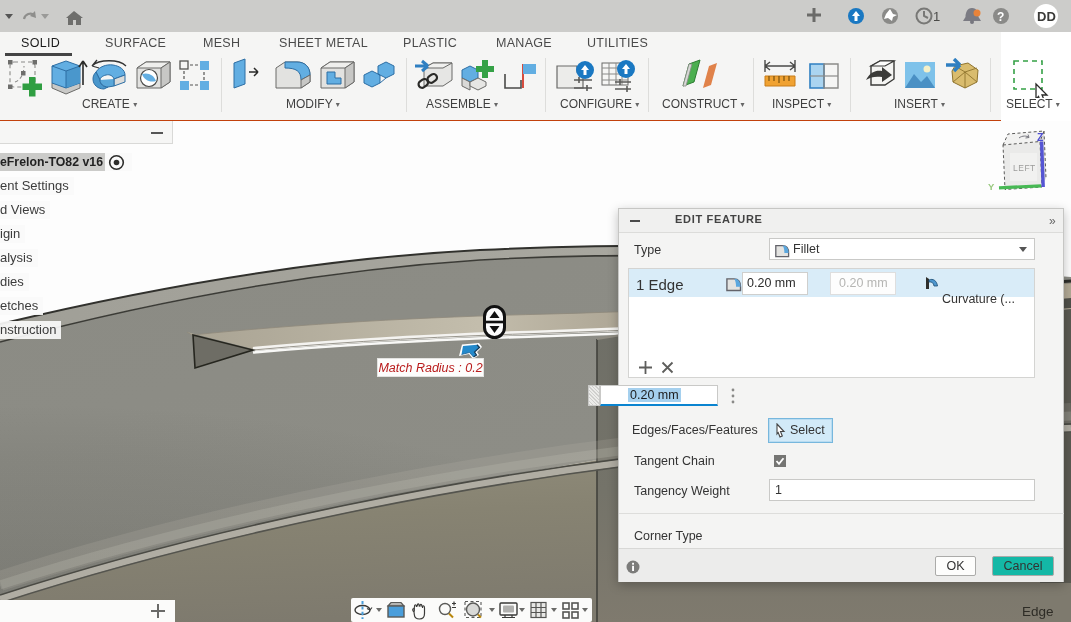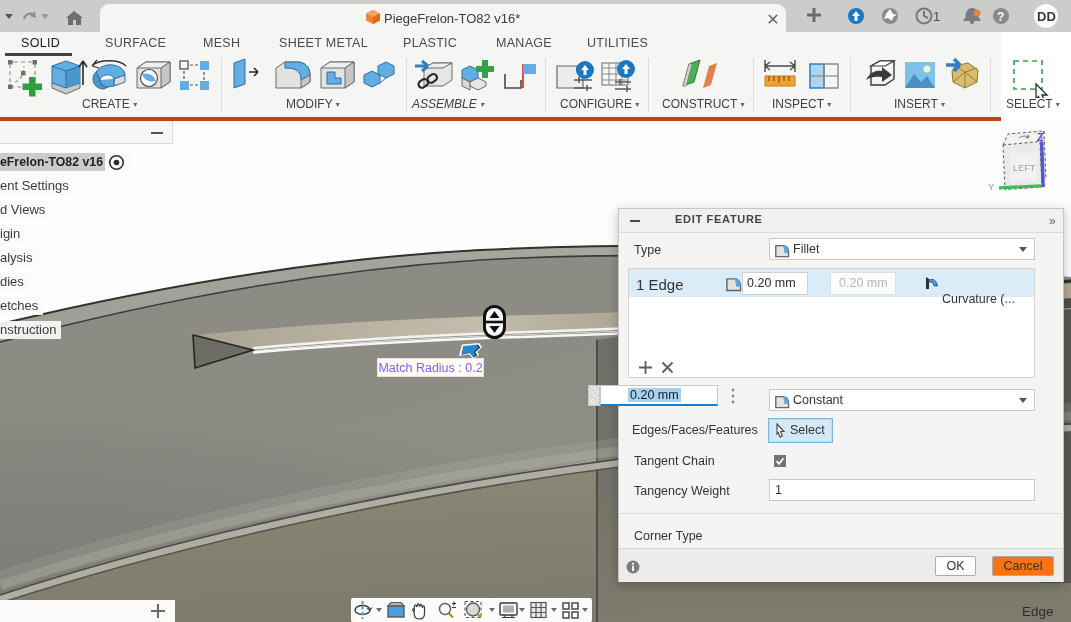--- a/index.html
+++ b/index.html
@@ -8,21 +8,21 @@
   #app { position:absolute; left:0; top:0; width:1071px; height:622px; overflow:hidden; }
   .abs { position:absolute; }
 
   
   #titlebar { position:absolute; left:0; top:0; width:1071px; height:32px; background:#ccccca; }
   #doctab { position:absolute; left:100px; top:4px; width:686px; height:28px; background:#f5f5f4; border-radius:9px 9px 0 0; }
   #doctab .ttl { position:absolute; left:284px; top:7px; font-size:13px; color:#3b3b3b; }
   #tabclose { position:absolute; left:762px; top:5px; width:22px; height:22px; color:#666; font-size:16px; text-align:center; line-height:22px; }
 
   
-  #ribbon { position:absolute; left:0; top:32px; width:1001px; height:89px; background:#f5f5f4; border-bottom:4px solid #c2410c; }
+  #ribbon { position:absolute; left:0; top:32px; width:1001px; height:89px; background:#f5f5f4; border-bottom:1px solid #c2410c; }
   .rtab { position:absolute; top:4px; font-size:12.5px; color:#4a4a4a; letter-spacing:0.3px; }
   .grplabel { position:absolute; top:65px; font-size:12px; color:#3f3f3f; white-space:nowrap; }
   .grplabel .dd { font-size:8px; color:#666; vertical-align:1px; }
   .vsep { position:absolute; top:26px; width:1px; height:54px; background:#dddddb; }
 
   
   #viewport { position:absolute; left:0; top:121px; width:1071px; height:501px; }
 
   
   #brtop { position:absolute; left:0; top:121px; width:173px; height:23px; background:#f6f6f5; border-bottom:1px solid #d9d9d7; border-right:1px solid #d9d9d7; }
@@ -114,29 +114,20 @@
   </svg>
 
   <div id="titlebar">
     <svg class="abs" style="left:0;top:0;" width="100" height="32" viewBox="0 0 100 32">
       <path d="M5,14 L13,14 L9,19 Z" fill="#555"></path>
       <path d="M24,19 C25,14 31,12 34,15" fill="none" stroke="#8e8e8c" stroke-width="2.2"></path>
       <path d="M35,11 L36,18 L30,16 Z" fill="#8e8e8c"></path>
       <path d="M41,14 L49,14 L45,19 Z" fill="#9a9a98"></path>
       <path d="M74,11 L66,18 L68,18 L68,25 L73,25 L73,20 L76,20 L76,25 L81,25 L81,18 L83,18 Z" fill="#6e6e6c"></path>
     </svg>
-    <div id="doctab">
-      <svg class="abs" style="left:265px;top:5px;" width="16" height="16" viewBox="0 0 16 16">
-        <path d="M8,1 L15,4.5 L15,11.5 L8,15 L1,11.5 L1,4.5 Z" fill="#f08135"></path>
-        <path d="M8,1 L15,4.5 L8,8 L1,4.5 Z" fill="#f9a45b"></path>
-        <path d="M8,8 L15,4.5 L15,11.5 L8,15 Z" fill="#e06a20"></path>
-      </svg>
-      <div class="ttl">PiegeFrelon-TO82 v16*</div>
-      <div id="tabclose" style="left:662px;">✕</div>
-    </div>
     <svg class="abs" style="left:800px;top:0;" width="271" height="32" viewBox="0 0 271 32">
       <path d="M7,15 L21,15 M14,8 L14,22" stroke="#6b6b69" stroke-width="3"></path>
       <circle cx="56" cy="16" r="8" fill="#1a78c2"></circle>
       <path d="M56,11 L60,16 L57.5,16 L57.5,21 L54.5,21 L54.5,16 L52,16 Z" fill="#fff"></path>
       <circle cx="90" cy="16" r="8" fill="#8a8a88"></circle>
       <path d="M90,9 L93,14 L97,15 L93,17 L92,21 L88,18 L84,19 L86,14 Z" fill="#fff"></path>
       <circle cx="124" cy="16" r="7.5" fill="none" stroke="#787876" stroke-width="2"></circle>
       <path d="M124,11 L124,16 L128,18" stroke="#787876" stroke-width="2" fill="none"></path>
       <text x="133" y="21" font-size="13" fill="#4a4a48">1</text>
       <path d="M172,8 C167,8 165.5,13 165.5,17 L163,21 L181,21 L178.5,17 C178.5,13 177,8 172,8 Z" fill="#7b7b83"></path>
@@ -153,21 +144,21 @@
     <div class="rtab" style="left:21px;color:#1a1a1a;">SOLID</div>
     <div class="rtab" style="left:105px;">SURFACE</div>
     <div class="rtab" style="left:203px;">MESH</div>
     <div class="rtab" style="left:279px;">SHEET METAL</div>
     <div class="rtab" style="left:403px;">PLASTIC</div>
     <div class="rtab" style="left:496px;">MANAGE</div>
     <div class="rtab" style="left:587px;">UTILITIES</div>
     <div class="abs" style="left:5px;top:21px;width:67px;height:3px;background:#444;"></div>
     <div class="grplabel" style="left:82px;">CREATE <span class="dd">▾</span></div>
     <div class="grplabel" style="left:286px;">MODIFY <span class="dd">▾</span></div>
-    <div class="grplabel" style="left:412px;font-style:italic;">ASSEMBLE <span class="dd">▾</span></div>
+    <div class="grplabel" style="left:426px;">ASSEMBLE <span class="dd">▾</span></div>
     <div class="grplabel" style="left:560px;">CONFIGURE <span class="dd">▾</span></div>
     <div class="grplabel" style="left:662px;">CONSTRUCT <span class="dd">▾</span></div>
     <div class="grplabel" style="left:772px;">INSPECT <span class="dd">▾</span></div>
     <div class="grplabel" style="left:894px;">INSERT <span class="dd">▾</span></div>
     <div class="grplabel" style="left:1006px;">SELECT <span class="dd">▾</span></div>
     <div class="vsep" style="left:221px;"></div>
     <div class="vsep" style="left:406px;"></div>
     <div class="vsep" style="left:545px;"></div>
     <div class="vsep" style="left:648px;"></div>
     <div class="vsep" style="left:753px;"></div>
@@ -330,28 +321,20 @@
           <path d="M6,6 C10,4 14,7 14.5,12 L11,12 C10.5,9 9,7.5 6,8 Z" fill="#4e97cf" stroke="#1e4e74" stroke-width="0.8"></path>
         </svg>
       <div class="abs" style="left:313px;top:23px;font-size:12.5px;color:#333;">Curvature (...</div>
       <div class="abs" style="left:10px;top:92px;width:13px;height:13px;"><svg width="13" height="13">
             <path d="M6.5,0 L6.5,13 M0,6.5 L13,6.5" stroke="#5e5e5c" stroke-width="1.8"></path>
           </svg></div>
       <div class="abs" style="left:32px;top:92px;width:13px;height:13px;"><svg width="13" height="13">
             <path d="M1.5,1.5 L11.5,11.5 M11.5,1.5 L1.5,11.5" stroke="#5e5e5c" stroke-width="1.8"></path>
           </svg></div>
     </div>
-    <div class="dd-box" style="top:180px;">
-      <svg class="abs" style="left:4px;top:3px;" width="16" height="16" viewBox="0 0 16 16">
-          <path d="M1.8,14.6 L1.8,3.6 L8.6,3.6 C12.8,3.6 14.6,6.8 14.6,11 L14.6,14.6 Z" fill="#e3e3e1" stroke="#63636a" stroke-width="1.3"></path>
-          <path d="M8.6,3.6 C12.8,3.6 14.6,6.8 14.6,11 L10.4,11 C10.4,7.9 9.9,5.4 8.6,3.6 Z" fill="#5ba7de"></path>
-        </svg>
-      <div class="txt">Constant</div>
-        <div class="arr"></div>
-    </div>
     <div class="drow-label" style="top:214px;left:13px;">Edges/Faces/Features</div>
     <div class="abs" style="left:149px;top:209px;width:65px;height:25px;background:#d2eaf8;border:1px solid #77b7dd;box-shadow:inset 0 0 0 1px #b9dcf1;">
       <svg class="abs" style="left:4px;top:4px;" width="15" height="16" viewBox="0 0 15 16">
           <path d="M4,1 L11,8.5 L7.5,8.5 L9.3,13 L7,14 L5.2,9.5 L4,11 Z" fill="#fff" stroke="#444" stroke-width="1.1"></path>
         </svg>
       <div class="abs" style="left:21px;top:4px;font-size:12.5px;color:#333;">Select</div>
     </div>
     <div class="drow-label" style="top:245px;">Tangent Chain</div>
     <div class="abs" style="left:155px;top:246px;width:12px;height:12px;background:#757573;">
       <svg width="12" height="12">
@@ -362,21 +345,21 @@
     <div class="abs" style="left:150px;top:270px;width:266px;height:22px;background:#fff;border:1px solid #c9c9c7;font-size:12.5px;color:#333;line-height:20px;padding-left:5px;">1</div>
     <div class="abs" style="left:0px;top:304px;width:445px;height:1px;background:#dddddb;"></div>
     <div class="drow-label" style="top:320px;">Corner Type</div>
     <div class="abs" style="left:0;top:339px;width:444px;height:34px;background:#ececeb;border-top:1px solid #d8d8d6;">
       <svg class="abs" style="left:7px;top:11px;" width="14" height="14">
           <circle cx="7" cy="7" r="6.5" fill="#7c7c7a"></circle>
           <rect x="6.1" y="5.8" width="1.9" height="5.2" fill="#fff"></rect>
           <rect x="6.1" y="2.8" width="1.9" height="1.9" fill="#fff"></rect>
         </svg>
       <div class="abs" style="left:316px;top:7px;width:41px;height:20px;background:#fdfdfc;border:1px solid #ababa9;border-radius:2px;text-align:center;line-height:18px;font-size:12.5px;color:#333;">OK</div>
-      <div class="abs" style="left:373px;top:7px;width:62px;height:20px;background:#f97316;border:1px solid #ababa9;border-radius:2px;text-align:center;line-height:18px;font-size:12.5px;color:#333;">Cancel</div>
+      <div class="abs" style="left:373px;top:7px;width:62px;height:20px;background:#14b8a6;border:1px solid #ababa9;border-radius:2px;text-align:center;line-height:18px;font-size:12.5px;color:#333;">Cancel</div>
     </div>
   </div>
 
   <div class="abs" style="left:588px;top:385px;width:130px;height:21px;">
     <div class="abs" style="left:0;top:0;width:12px;height:21px;background:#ececea;border:1px solid #c9c9c7;background-image:repeating-linear-gradient(45deg,#cfcfcd 0 1px,transparent 1px 2.5px);"></div>
     <div class="abs" style="left:12px;top:0;width:118px;height:21px;background:#fff;border:1px solid #c9c9c7;border-bottom:2px solid #0a84d0;"></div>
     <div class="abs" style="left:40px;top:3px;font-size:12.5px;color:#1c1c1c;background:#a5d0ee;padding:0 2px;">0.20 mm</div>
   </div>
   <div class="abs" style="left:731px;top:388px;width:4px;height:16px;">
     <svg width="4" height="16">
@@ -393,21 +376,21 @@
     <path d="M11.5,28 L16.5,21 L6.5,21 Z" fill="#111"></path>
   </svg>
 
   <svg class="abs" style="left:455px;top:342px;" width="29" height="19" viewBox="0 0 29 19">
     <path d="M7,2.5 L24,1 L27,5 L22,10 L24,13 L18,17 L14,12 L4,14 Z" fill="#fff"></path>
     <path d="M8,4 L22,2.8 L24.5,5.5 L19.5,10 L21.5,13 L18.5,15 L14.5,10.5 L6.5,12.5 Z" fill="#2389cb"></path>
     <path d="M22,2.8 L24.5,5.5 L19.5,10 L21.5,13 L18.5,15" fill="none" stroke="#173c59" stroke-width="1.3"></path>
     <path d="M6.5,12.5 L14.5,10.5 L18.5,15" fill="none" stroke="#1d5f91" stroke-width="0.8"></path>
   </svg>
 
-  <div class="abs" style="left:377px;top:358px;width:107px;height:19px;background:#fdfdfc;border:1px solid #e3e3e1;font-size:12.5px;color:#8b5cf6;text-align:center;line-height:18px;">Match Radius : 0.2</div>
+  <div class="abs" style="left:377px;top:358px;width:107px;height:19px;background:#fdfdfc;border:1px solid #e3e3e1;font-size:12.5px;color:#b91c1c;text-align:center;line-height:18px;font-style:italic;">Match Radius : 0.2</div>
 
   <svg class="abs" style="left:985px;top:128px;" width="78" height="72" viewBox="0 0 78 72">
     <path d="M18,17 L55,13.5 L57,59 L20,61.5 Z" fill="#eaeae9"></path>
     <path d="M18,17 L23,6 L59,3 L55,13.5 Z" fill="#f2f2f1"></path>
     <path d="M55,13.5 L59,3 L61,50 L57,59 Z" fill="#e0e0df"></path>
     <rect x="25" y="25" width="27" height="28" fill="#f1f1f0"></rect>
     <g fill="none" stroke="#4a4a48" stroke-width="0.9" stroke-dasharray="3 2.4">
       <path d="M18,17 L55,13.5 L57,59 L20,61.5 Z"></path>
       <path d="M18,17 L23,6 L59,3 L55,13.5"></path>
       <path d="M59,3 L61,50"></path>

